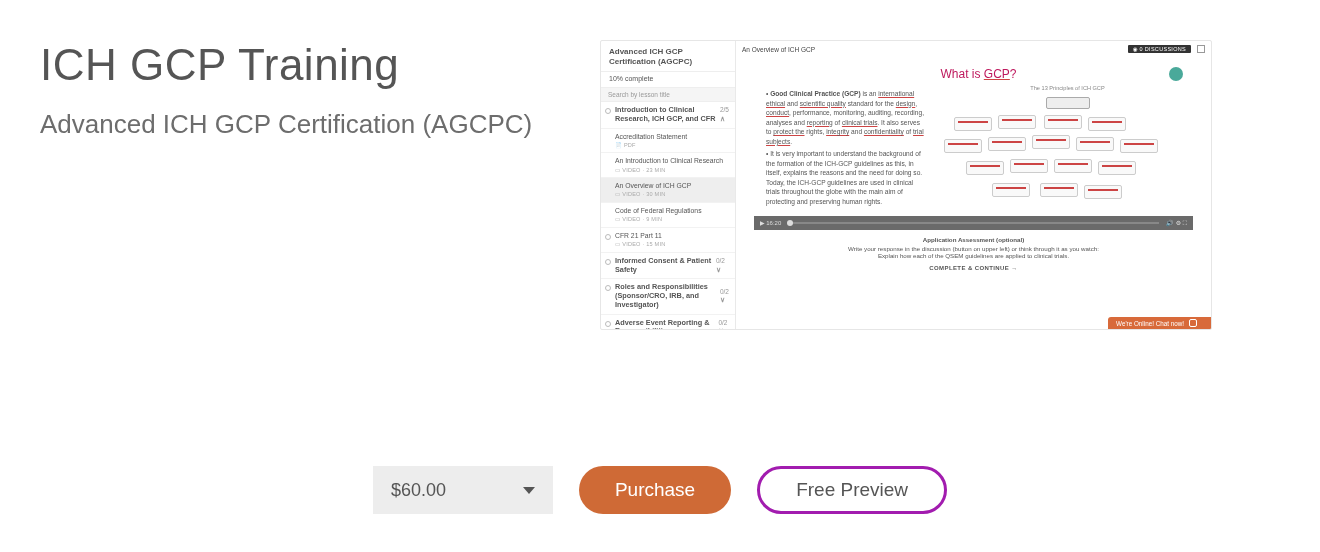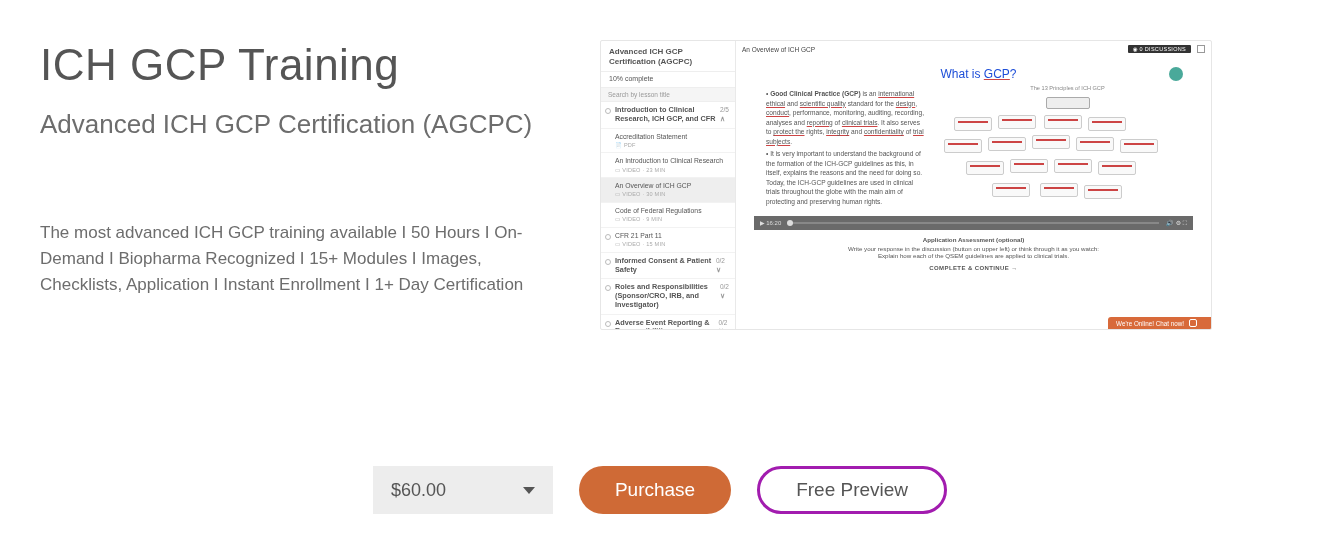--- a/index.html
+++ b/index.html
@@ -19,36 +19,36 @@
 
 .preview-img {
   width: 612px; height: 290px; border: 1px solid #e6e6e6; border-radius: 2px;
   background: #fff; position: relative; display: flex; font-size: 7.3px; color: #555;
   overflow: hidden;
 }
 .sidebar { width: 135px; border-right: 1px solid #e9e9e9; display: flex; flex-direction: column; }
 .sb-hdr   { padding: 6px 8px 4px; font-weight: 700; font-size: 8px; line-height: 1.25; border-bottom: 1px solid #eee; }
 .sb-prog  { padding: 3px 8px 5px; font-size: 7px; border-bottom: 1px solid #eee; }
 .sb-search{ padding: 3px 7px; font-size: 6.5px; color: #999; background: #f5f5f5; border-bottom: 1px solid #eee; }
-.sb-row   { padding: 4px 6px 4px 14px; border-bottom: 1px solid #f2f2f2; position: relative; line-height: 1.2; }
+.sb-row   { padding: 4px 6px 4px 14px; border-bottom: 1px solid #f2f2f2; position: relative; line-height: 1.2; align-items: center; }
 .sb-row.module { font-weight: 700; display:flex; justify-content:space-between; gap:4px; padding-left:14px;}
 .sb-row.module .frac { font-weight: 400; color:#999; font-size:6.5px; white-space:nowrap;}
 .sb-row.lesson { font-size: 6.8px; }
 .sb-row.lesson.active { background: #eeeeee; }
 .sb-row .meta { display:block; color:#aaa; font-size:5.6px; margin-top:1px; letter-spacing:0.2px;}
 .sb-row .dot { position:absolute; left:4px; top:6px; width:6px; height:6px; border:1px solid #bbb; border-radius:50%; }
 .sb-row.module .chev { font-size:7px; color:#999;}
 
 .content { flex:1; display:flex; flex-direction:column; }
 .top-bar { height: 16px; display:flex; justify-content: space-between; align-items:center; padding: 0 6px; font-size:6.5px; color:#444;}
 .top-bar .btn-disc { background:#333; color:#fff; padding:1px 5px; border-radius:1px; font-size:5.5px; letter-spacing:0.3px;}
 .top-bar .expand { width:8px;height:8px; border:1px solid #999; position:relative;}
 .avatar-dot { position:absolute; right:28px; top:26px; width:14px;height:14px; background:#4aa99a; border-radius:50%; }
 .slide { padding: 10px 20px 6px 30px; }
-.slide h3 { text-align:center; font-size:12px; font-weight:400; color:#1d4ed8; margin-bottom:8px;}
+.slide h3 { text-align:center; font-size:12px; font-weight:400; color:#be185d; margin-bottom:8px;}
 .slide h3 .ul { text-decoration: underline; text-decoration-color:#c44; }
 .slide-row { display:flex; gap: 18px; }
 .text-col { width: 160px; font-size: 6.6px; line-height: 1.45; color:#555;}
 .text-col p { margin-bottom: 3px; }
 .text-col b { font-weight:700;}
 .text-col .u { text-decoration: underline; text-decoration-color:#c44; text-decoration-thickness:1px;}
 .mindmap { flex:1; position:relative; height: 120px;}
 .mm-title{ position:absolute; top:-4px; left:0; right:0; text-align:center; font-size:5.6px; color:#888;}
 .mm-box { position:absolute; border:1px solid #ccc; border-radius:2px; background:#f9f9f9; width:38px; height:14px; }
 .mm-box::after{content:""; display:block; height:2px; background:#c44; margin:3px 3px 0;}
@@ -79,21 +79,20 @@
 .btn-primary { background:#cf6a36; color:#fff; border:none; }
 .btn-outline { background:#fff; color:#555; border:3px solid #a21caf; }
 </style>
 </head>
 <body>
 
 <div class="top-row">
   <div class="left-col">
     <h1 class="title">ICH GCP Training</h1>
     <div class="subtitle">Advanced ICH GCP Certification (AGCPC)</div>
-    <div class="desc">The most advanced ICH GCP training available I 50 Hours I On-Demand I Biopharma Recognized I 15+ Modules I Images, Checklists, Application I Instant Enrollment I 1+ Day Certification</div>
   </div>
 
   <div class="preview-img">
     <div class="sidebar">
       <div class="sb-hdr">Advanced ICH GCP Certification (AGCPC)</div>
       <div class="sb-prog">10% complete</div>
       <div class="sb-search">Search by lesson title</div>
 
       <div class="sb-row module">
         <span class="dot"></span>

